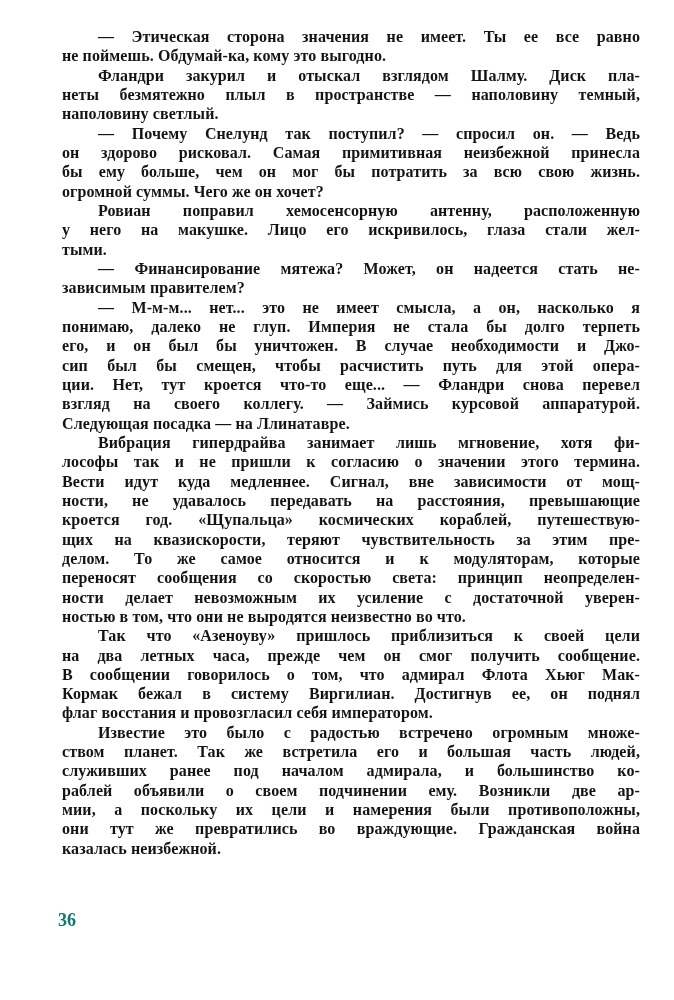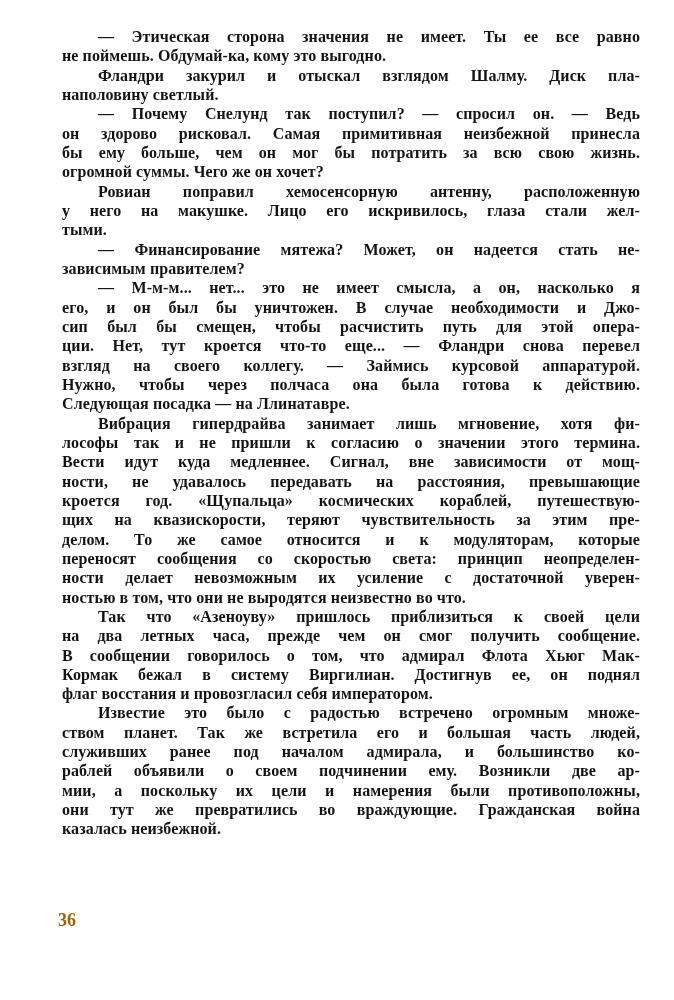--- a/index.html
+++ b/index.html
@@ -43,47 +43,48 @@
     text-align: right;
     text-align-last: left;
   }
   .page-number {
     position: absolute;
     left: 58px;
     top: 910px;
     font-family: "Liberation Serif", "DejaVu Serif", serif;
     font-weight: 700;
     font-size: 18px;
-    color: #a16207;
+    color: #0f766e;
   }
 </style>
 </head>
 <body>
 
 <div class="book-page">
   <div class="text-block">
       <div class="line para-start">— Этическая сторона значения не имеет. Ты ее все равно</div>
       <div class="line para-end">не поймешь. Обдумай-ка, кому это выгодно.</div>
       <div class="line para-start">Фландри закурил и отыскал взглядом Шалму. Диск пла-</div>
+      <div class="line">неты безмятежно плыл в пространстве — наполовину темный,</div>
       <div class="line para-end">наполовину светлый.</div>
       <div class="line para-start">— Почему Снелунд так поступил? — спросил он. — Ведь</div>
       <div class="line">он здорово рисковал. Самая примитивная неизбежной принесла</div>
       <div class="line">бы ему больше, чем он мог бы потратить за всю свою жизнь.</div>
       <div class="line para-end">огромной суммы. Чего же он хочет?</div>
       <div class="line para-start">Ровиан поправил хемосенсорную антенну, расположенную</div>
       <div class="line">у него на макушке. Лицо его искривилось, глаза стали жел-</div>
       <div class="line para-end">тыми.</div>
       <div class="line para-start">— Финансирование мятежа? Может, он надеется стать не-</div>
       <div class="line para-end">зависимым правителем?</div>
       <div class="line para-start">— М-м-м... нет... это не имеет смысла, а он, насколько я</div>
+      <div class="line">понимаю, далеко не глуп. Империя не стала бы долго терпеть</div>
       <div class="line">его, и он был бы уничтожен. В случае необходимости и Джо-</div>
       <div class="line">сип был бы смещен, чтобы расчистить путь для этой опера-</div>
       <div class="line">ции. Нет, тут кроется что-то еще... — Фландри снова перевел</div>
       <div class="line">взгляд на своего коллегу. — Займись курсовой аппаратурой.</div>
-      <div class="line">Нужно, чтобы через полчаса она была готова к действию.</div>
       <div class="line para-end">Следующая посадка — на Ллинатавре.</div>
       <div class="line para-start">Вибрация гипердрайва занимает лишь мгновение, хотя фи-</div>
       <div class="line">лософы так и не пришли к согласию о значении этого термина.</div>
       <div class="line">Вести идут куда медленнее. Сигнал, вне зависимости от мощ-</div>
       <div class="line">ности, не удавалось передавать на расстояния, превышающие</div>
       <div class="line">кроется год. «Щупальца» космических кораблей, путешествую-</div>
       <div class="line">щих на квазискорости, теряют чувствительность за этим пре-</div>
       <div class="line">делом. То же самое относится и к модуляторам, которые</div>
       <div class="line">переносят сообщения со скоростью света: принцип неопределен-</div>
       <div class="line">ности делает невозможным их усиление с достаточной уверен-</div>

